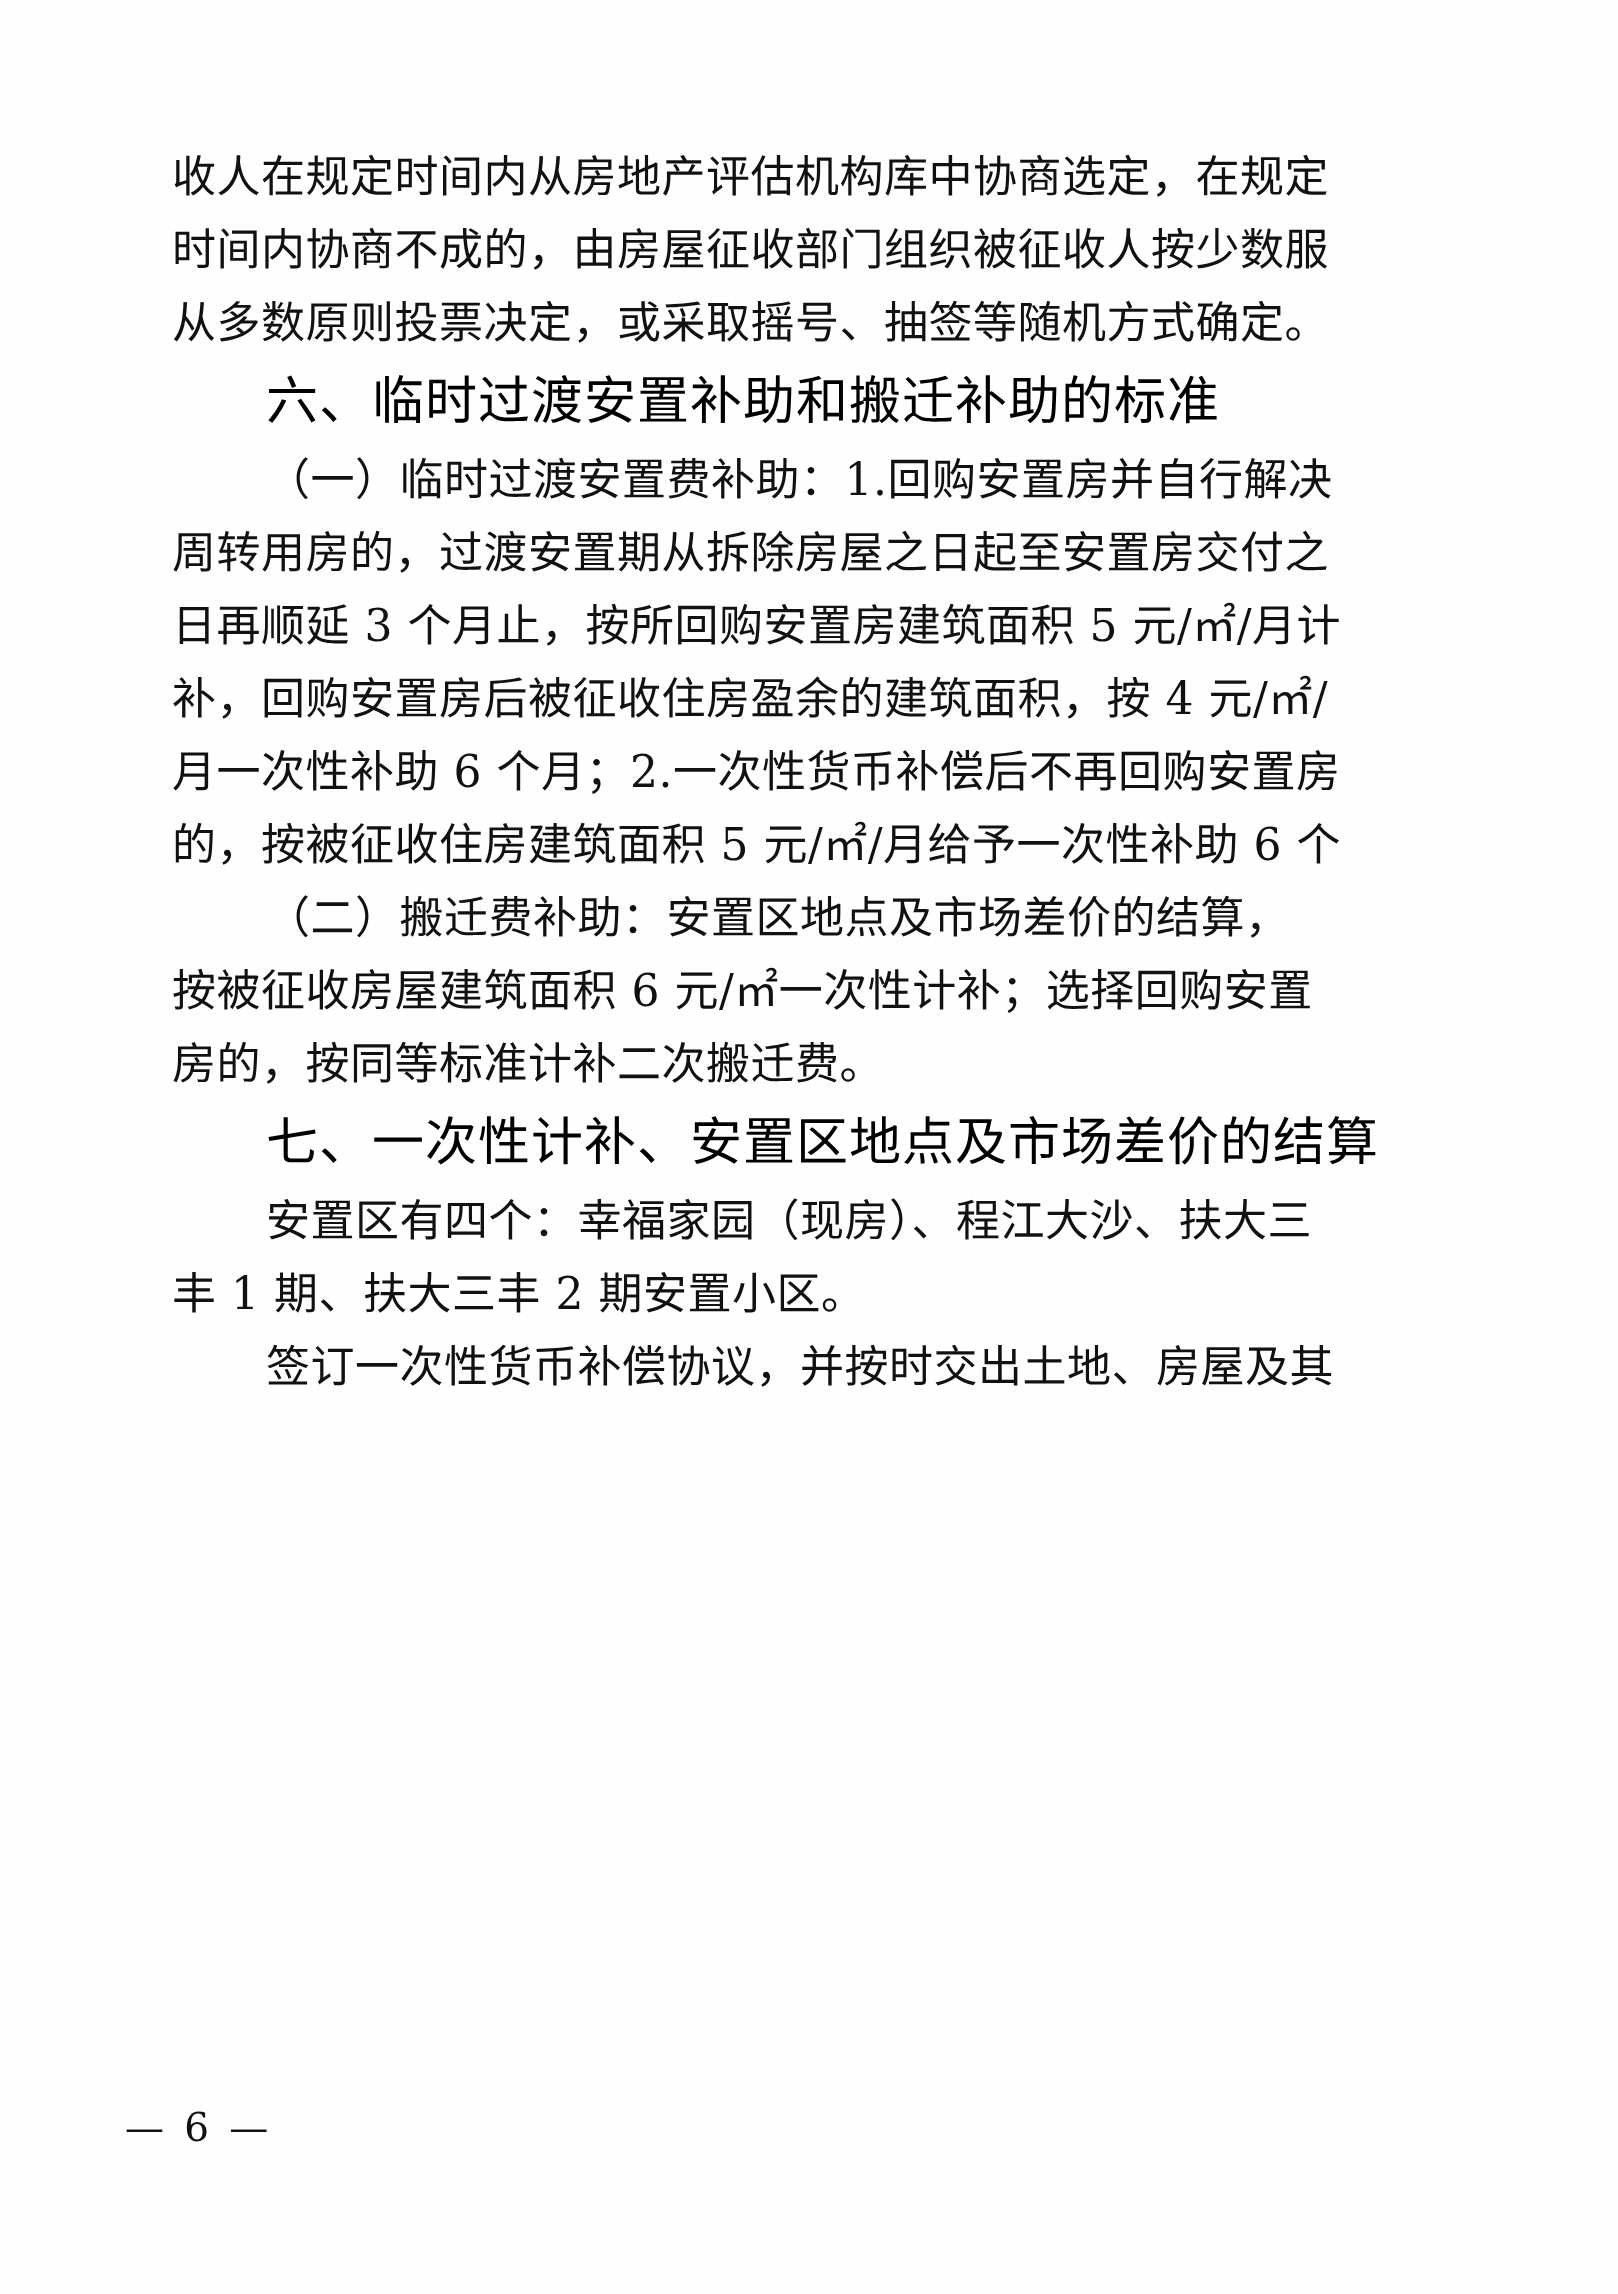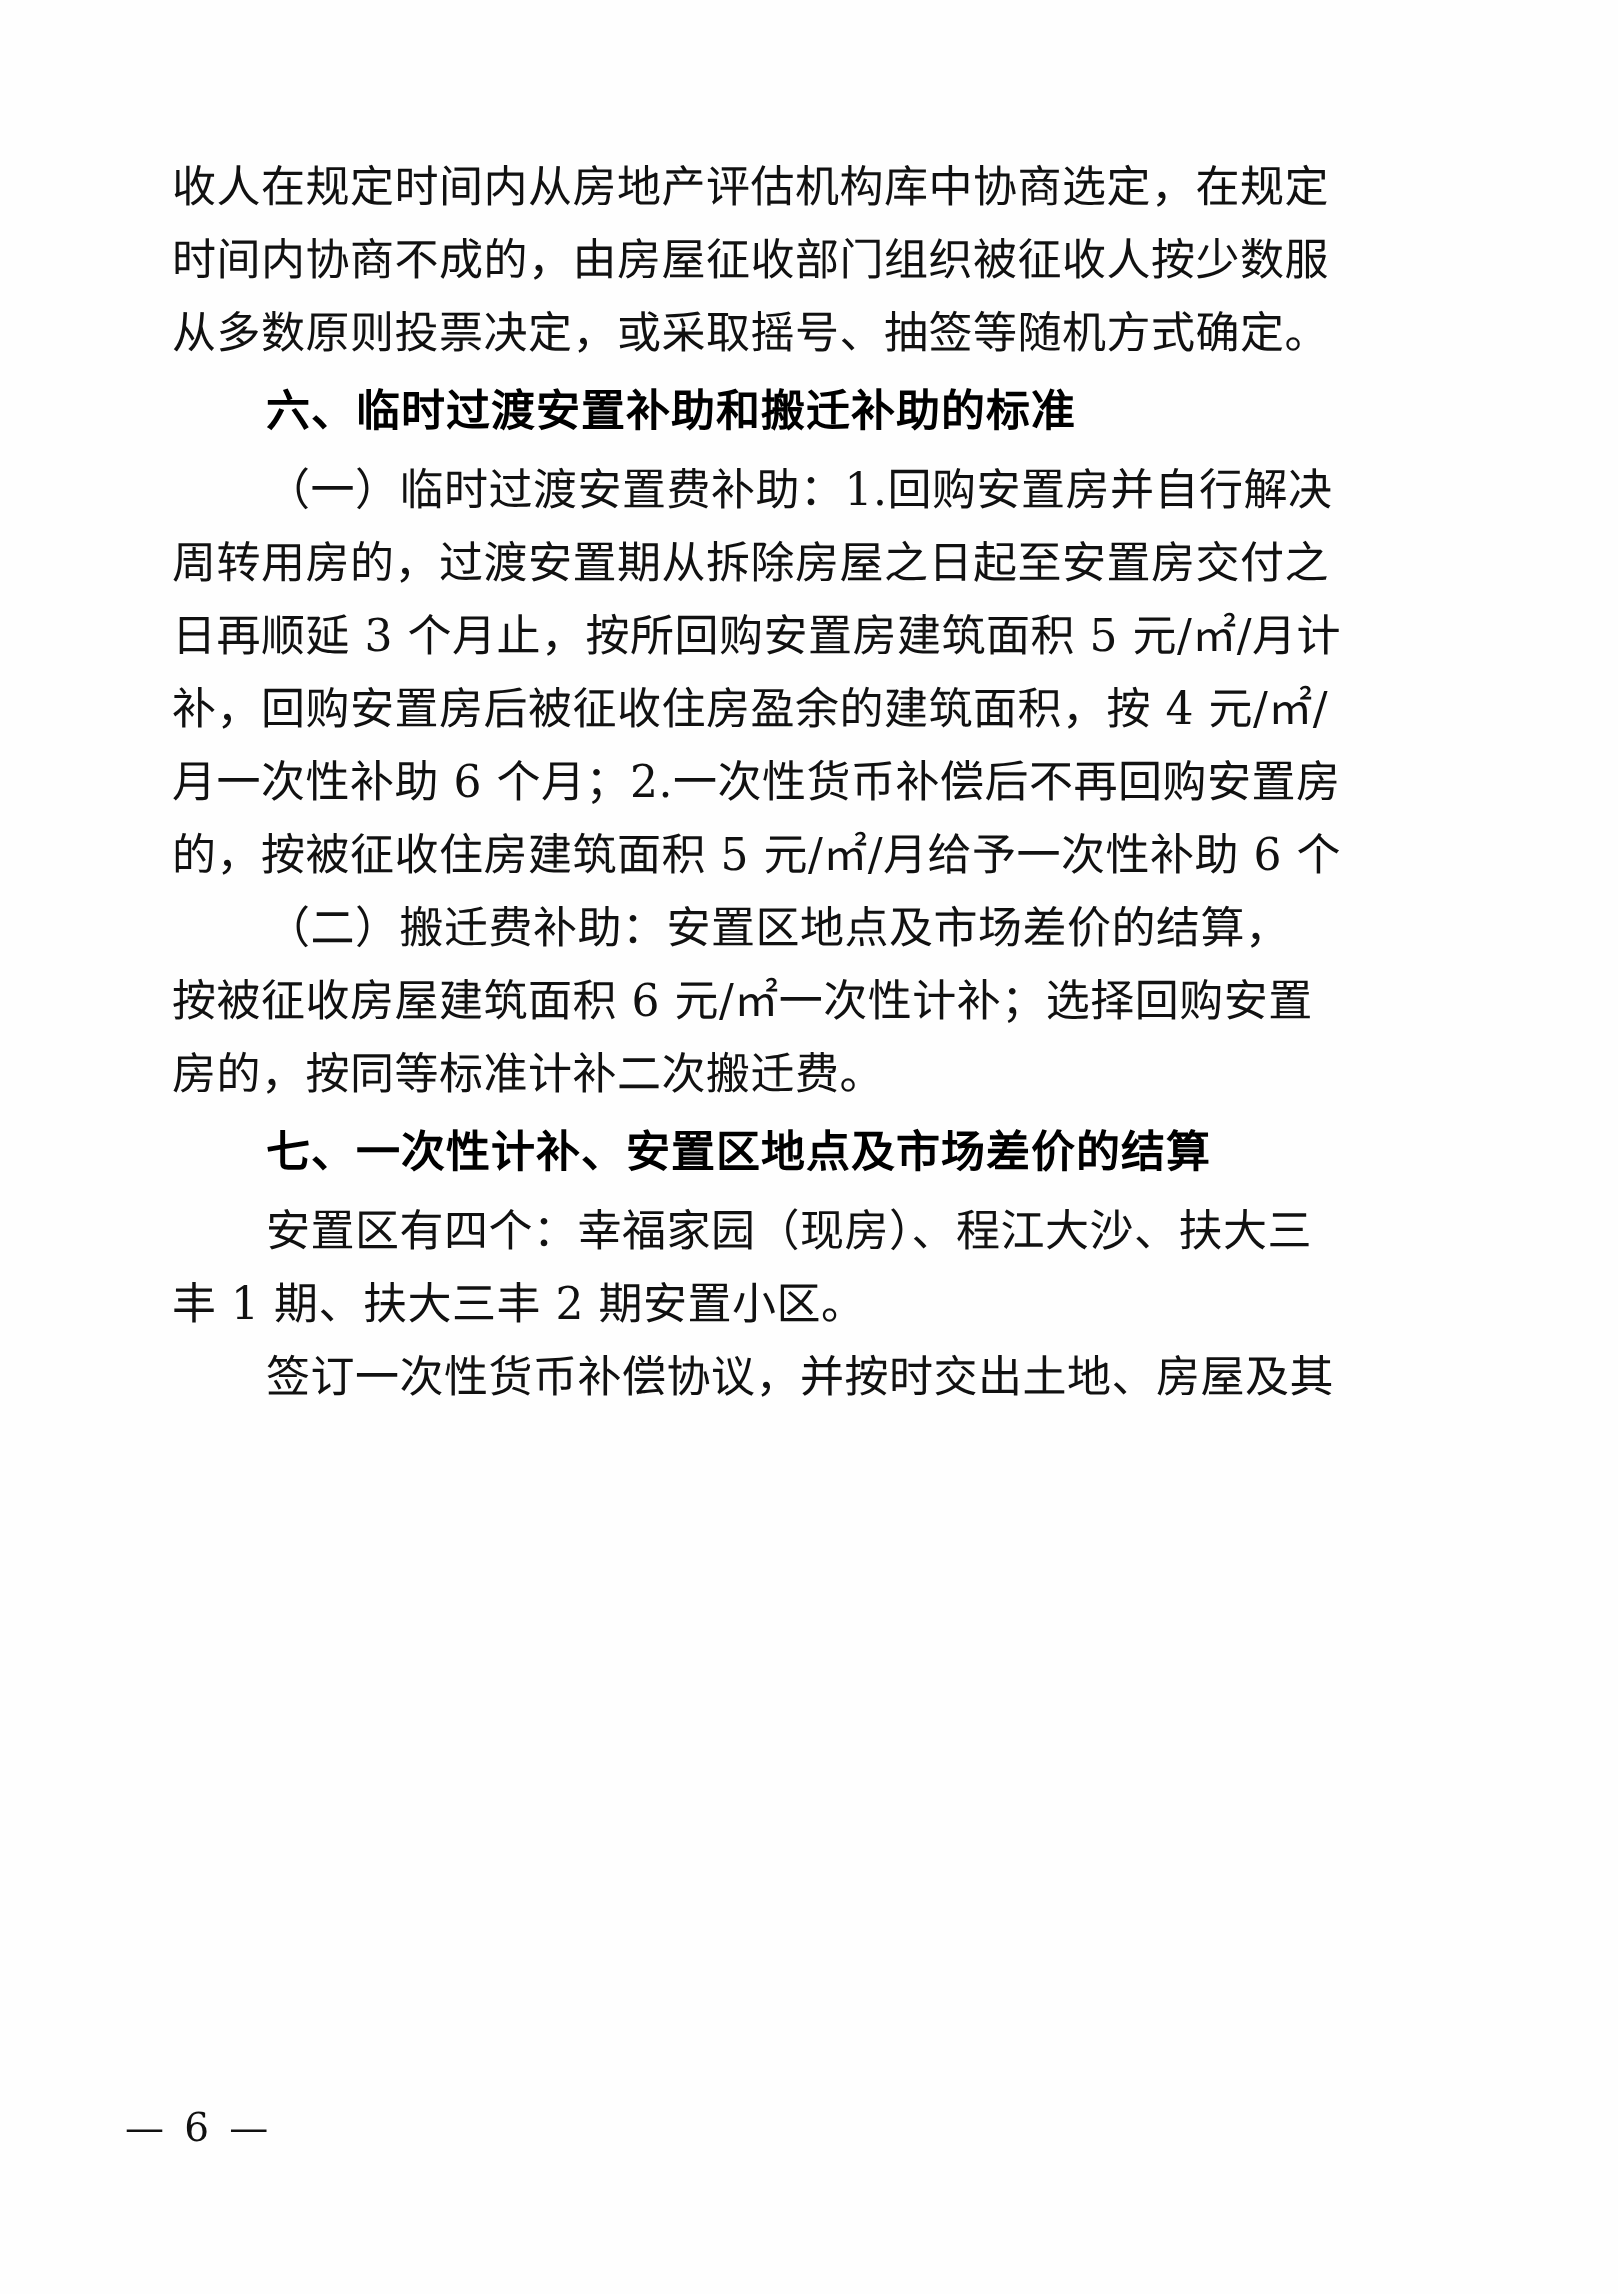--- a/index.html
+++ b/index.html
@@ -22,21 +22,21 @@
     left: 0;
     top: 0;
     width: 1618px;
     height: 2295px;
     background: #fefefe;
   }
 
   .content {
     position: absolute;
     left: 172px;
-    top: 150px;
+    top: 140px;
     width: 1274px;
   }
 
   
   .line {
     display: block;
     height: 73px;
     line-height: 73px;
     font-size: 44px;
     letter-spacing: 0.5px;
@@ -46,22 +46,22 @@
   }
 
   .line.indent2 {
     text-indent: 94px;
   }
 
   .heading {
     display: block;
     height: 84px;
     line-height: 84px;
-    font-size: 44px;
-    font-weight: 700;
+    font-size: 52px;
+    font-weight: 400;
     text-indent: 94px;
     letter-spacing: 1px;
     white-space: pre;
     color: #000000;
   }
 
   .page-number {
     position: absolute;
     left: 125px;
     top: 2105px;

